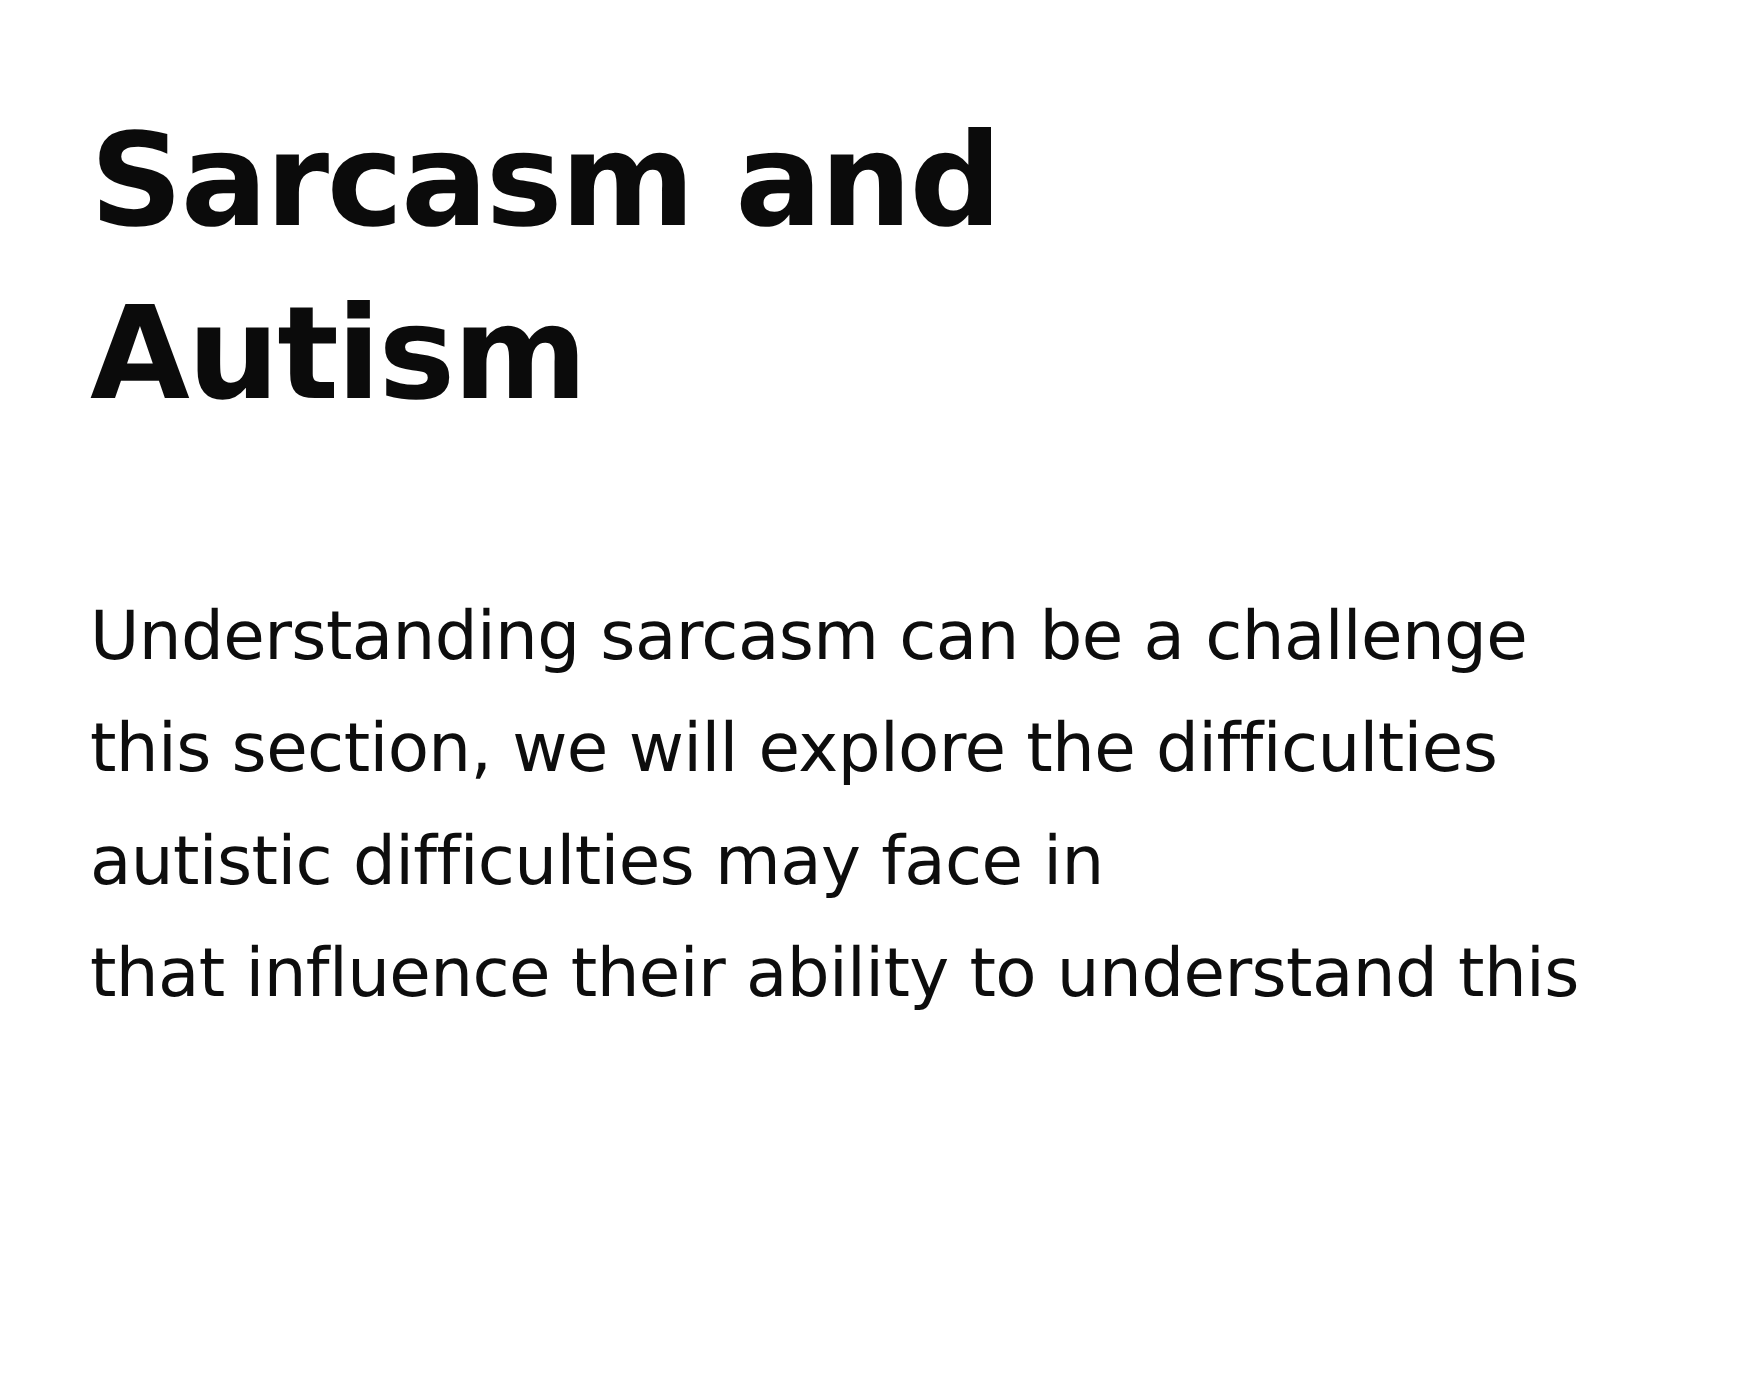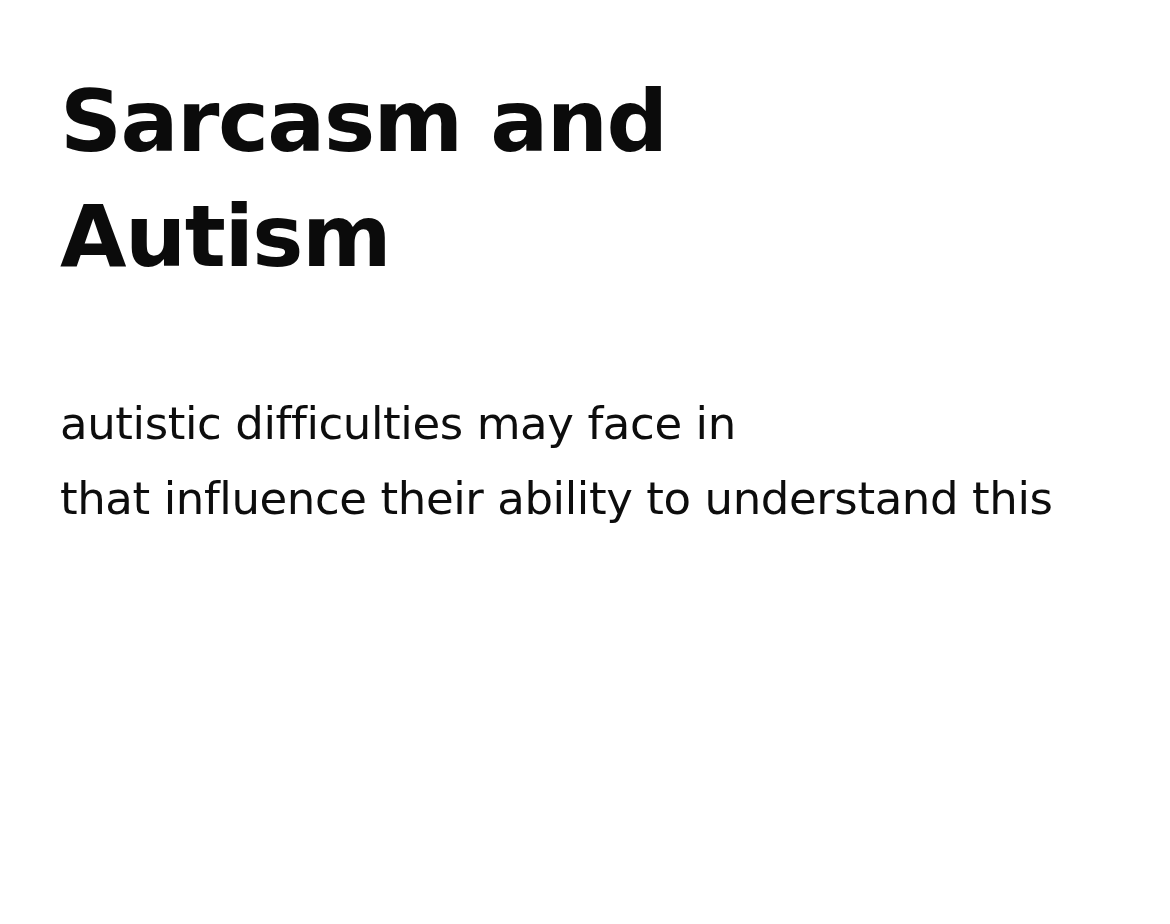--- a/index.html
+++ b/index.html
@@ -64,19 +64,21 @@
 </style>
 </head>
 <body>
 
 <div class="page">
   <div class="content-wrap">
 
     <h1 class="section-heading"><span>Sarcasm and Autism</span><br></h1>
 
     <p class="section-body">
+      <span class="ln">Understanding sarcasm can be a challenge</span>
+      <span class="ln">this section, we will explore the difficulties</span>
       <span class="ln">autistic difficulties may face in</span>
       <span class="ln">that influence their ability to understand this</span>
 
     </p>
 
   </div>
 </div>
 
 </body></html>

